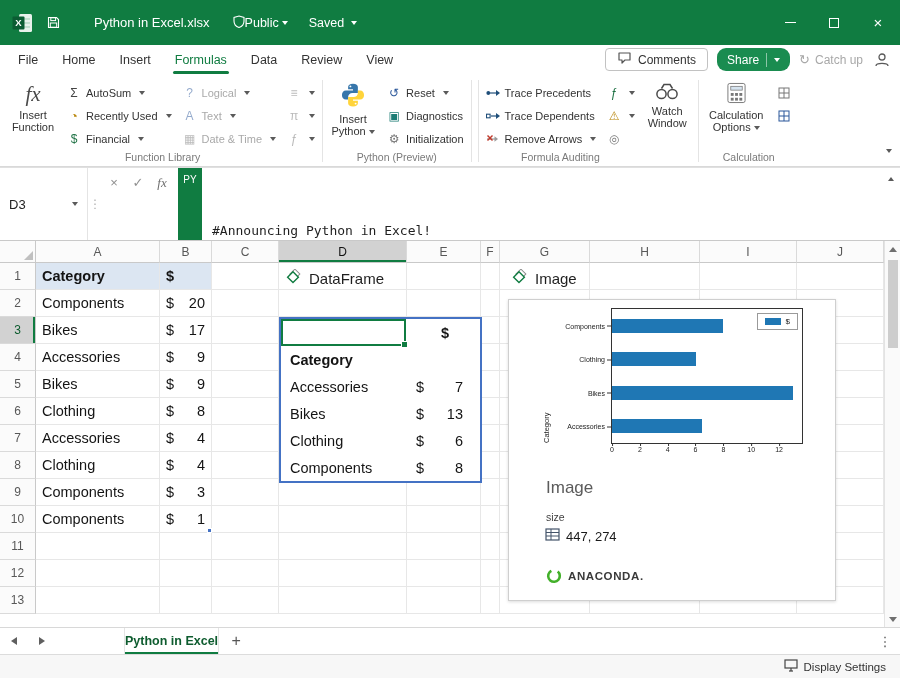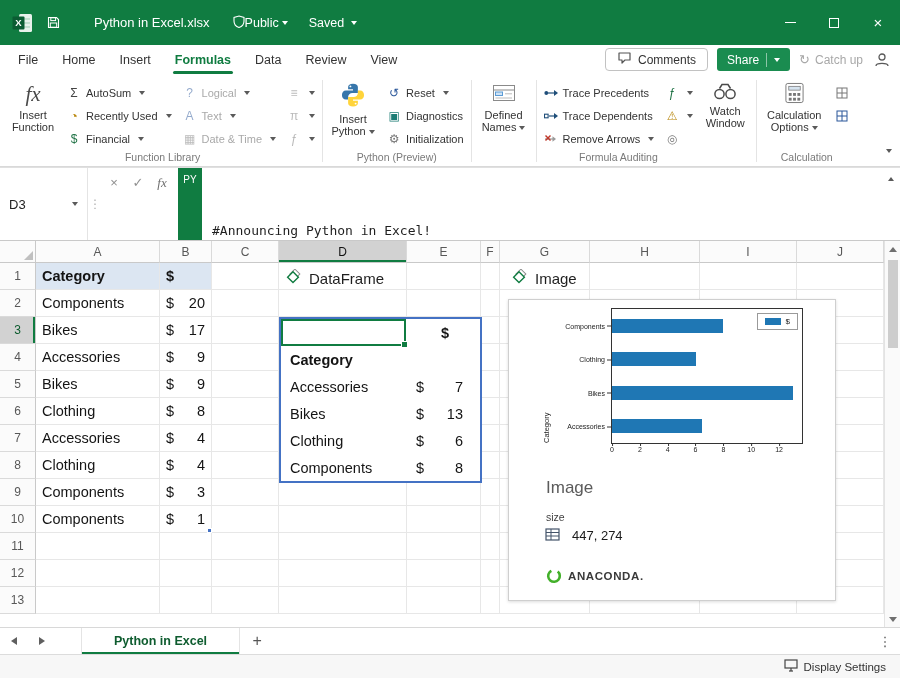--- a/index.html
+++ b/index.html
@@ -16,25 +16,25 @@
 .tb-saved{display:flex;align-items:center;gap:4px;font-size:12.5px}
 .spacer{flex:1}
 .winbtn{width:44px;height:45px;display:flex;align-items:center;justify-content:center}
 .ic-min{width:11px;height:1.4px;background:#fff;display:block}
 .ic-max{width:10px;height:10px;border:1.4px solid #fff;display:block}
 .ic-close{font-size:15px;line-height:1;color:#fff}
 
 
 #tabrow{height:29px;background:#fff;display:flex;align-items:center;padding:0 6px;flex:0 0 auto}
 .rtab{height:100%;display:flex;align-items:center;padding:4px 12px;font-size:12.5px;color:#333;position:relative}
-.rtab.active{color:#107C41;font-weight:bold}
+.rtab.active{color:#107C41;font-weight:normal}
 .rtab.active::after{content:"";position:absolute;left:10px;right:10px;bottom:0;height:3px;background:#107C41;border-radius:2px}
 .tr-right{margin-left:auto;display:flex;align-items:center;gap:9px;padding-right:4px}
 .comments{display:flex;align-items:center;gap:6px;border:1px solid #c2c2c2;border-radius:4px;height:23px;padding:0 11px;font-size:12px;color:#333;background:#fff}
-.sharebtn{display:flex;align-items:center;gap:7px;background:#1A8C50;color:#fff;border-radius:3px;height:23px;padding:0 10px;font-size:12px}
+.sharebtn{display:flex;align-items:center;gap:7px;background:#1A8C50;color:#fff;border-radius:9px;height:23px;padding:0 10px;font-size:12px}
 .share-div{width:1px;height:14px;background:rgba(255,255,255,.5)}
 .catchup{display:flex;align-items:center;gap:5px;font-size:12px;color:#a8a8a8}
 .cicon{font-size:13px;color:#a8a8a8}
 .usericon{display:flex;align-items:center;margin-left:2px}
 
 
 #ribbon{height:93px;background:#fff;border-bottom:1px solid #d9d9d9;display:flex;align-items:stretch;padding:1px 2px 0 6px;position:relative;flex:0 0 auto}
 .rgroup{display:flex;flex-direction:column}
 .rg-content{flex:1;display:flex;align-items:flex-start;gap:3px;padding-top:3px}
 .rg-label{height:16px;font-size:10.5px;color:#7a7a7a;text-align:center;line-height:14px;white-space:nowrap}
@@ -103,38 +103,38 @@
 .chart-bar{position:absolute;left:0;height:14px}
 .chart-ytick{position:absolute;right:100%;transform:translateY(-50%);padding-right:7px;font-size:7px;color:#222;white-space:nowrap}
 .chart-ytick::after{content:"";position:absolute;right:1px;top:50%;width:4px;height:1px;background:#333}
 .chart-xtick{position:absolute;top:100%;transform:translate(-50%,3px);font-size:7px;color:#222}
 .chart-xtick::before{content:"";position:absolute;left:50%;top:-3px;width:1px;height:3px;background:#333}
 #chart-ylabel{position:absolute;left:-70px;top:0;height:100%;display:flex;align-items:center;writing-mode:vertical-rl;transform:rotate(180deg);font-size:7.5px;color:#222}
 #chart-legend{position:absolute;top:4px;right:4px;border:1px solid #9a9a9a;background:#fff;display:flex;align-items:center;gap:5px;padding:3px 7px;font-size:8px;color:#222}
 .legend-swatch{width:16px;height:7px}
 #img-caption{position:absolute;left:37px;top:178px;font-size:17px;color:#5b5b5b}
 #img-size-label{position:absolute;left:37px;top:211px;font-size:10.5px;color:#3f3f3f}
-#img-size-row{position:absolute;left:36px;top:228px;display:flex;gap:12px;font-size:13px;color:#1b1b1b}
+#img-size-row{position:absolute;left:36px;top:228px;display:flex;align-items:center;gap:6px;font-size:13px;color:#1b1b1b}
 #anaconda{position:absolute;left:37px;top:268px;display:flex;align-items:center;gap:6px}
 #anaconda span{font-size:11.5px;font-weight:bold;letter-spacing:.6px;color:#3a3a3a}
 
 
 #vscroll{width:16px;background:#FAFAFA;border-left:1px solid #E3E3E3;display:flex;flex-direction:column;align-items:center}
 .sarrow{height:16px;width:100%;display:flex;align-items:center;justify-content:center}
 .tri-up{width:0;height:0;border-left:4px solid transparent;border-right:4px solid transparent;border-bottom:5px solid #6f6f6f}
 .tri-down{width:0;height:0;border-left:4px solid transparent;border-right:4px solid transparent;border-top:5px solid #6f6f6f}
 #vthumb{width:10px;height:88px;background:#CDCDCD;margin-top:3px}
 .sspacer{flex:1}
 
 
 #tabbar{height:27px;background:#FFFFFF;border-top:1px solid #D8D8D8;display:flex;align-items:stretch;flex:0 0 auto}
 .tnav{width:28px;display:flex;align-items:center;justify-content:center}
 .tri-l{width:0;height:0;border-top:4.5px solid transparent;border-bottom:4.5px solid transparent;border-right:6px solid #5f5f5f}
 .tri-r{width:0;height:0;border-top:4.5px solid transparent;border-bottom:4.5px solid transparent;border-left:6px solid #5f5f5f}
-.sheettab{margin-left:25px;padding:0 32px;display:flex;align-items:center;font-size:12.5px;position:relative;border-left:1px solid #E4E4E4;border-right:1px solid #E4E4E4}
+.sheettab{margin-left:68px;padding:0 0;display:flex;align-items:center;font-size:12.5px;position:relative;border-left:1px solid #E4E4E4;border-right:1px solid #E4E4E4}
 .sheettab.active{font-weight:bold;color:#0E5C2F}
 .sheettab.active::after{content:"";position:absolute;left:0;right:0;bottom:0;height:2px;background:#107C41}
 .addsheet{width:34px;font-size:16px;color:#555}
 .tabmenu{width:30px;font-size:13px;color:#555}
 
 
 #statusbar{height:24px;background:#F7F7F7;border-top:1px solid #DCDCDC;display:flex;align-items:center;justify-content:flex-end;padding-right:14px;flex:0 0 auto}
 .ds{display:flex;align-items:center;gap:6px;font-size:11.5px;color:#333}
 </style>
 </head>
@@ -304,35 +304,20 @@
               <span class="sic c-gray">⚙</span>
               <span>Initialization</span>
             </button>
         </div>
       </div>
       <div class="rg-label">Python (Preview)</div>
     </div>
 
     <div class="rsep"></div>
 
-    <div class="rgroup">
-      <div class="rg-content">
-        <button class="bigbtn" style="width:58px">
-          <span><svg width="24" height="22" viewBox="0 0 24 22">
-                <rect x="1.5" y="3.5" width="21" height="15" fill="#fff" stroke="#8a8a8a"></rect>
-                <line x1="1.5" y1="8" x2="22.5" y2="8" stroke="#8a8a8a"></line>
-                <rect x="3.5" y="10" width="7" height="3.5" fill="#CFE3F5" stroke="#5B9BD5"></rect>
-                <line x1="13" y1="11.8" x2="20" y2="11.8" stroke="#bbb"></line>
-                <line x1="3.5" y1="16" x2="20" y2="16" stroke="#bbb"></line>
-              </svg></span>
-          <span class="blabel"><span>Defined Names</span><span class="chev"></span></span>
-        </button>
-      </div>
-      <div class="rg-label"></div>
-    </div>
 
     <div class="rsep"></div>
 
     <div class="rgroup">
       <div class="rg-content">
         <div class="rcol">
           <button class="smallbtn">
               <span class="sic">
                 <svg width="14" height="10" viewBox="0 0 14 10">
                   <circle cx="2.3" cy="5" r="1.9" fill="#1F4E79"></circle>

